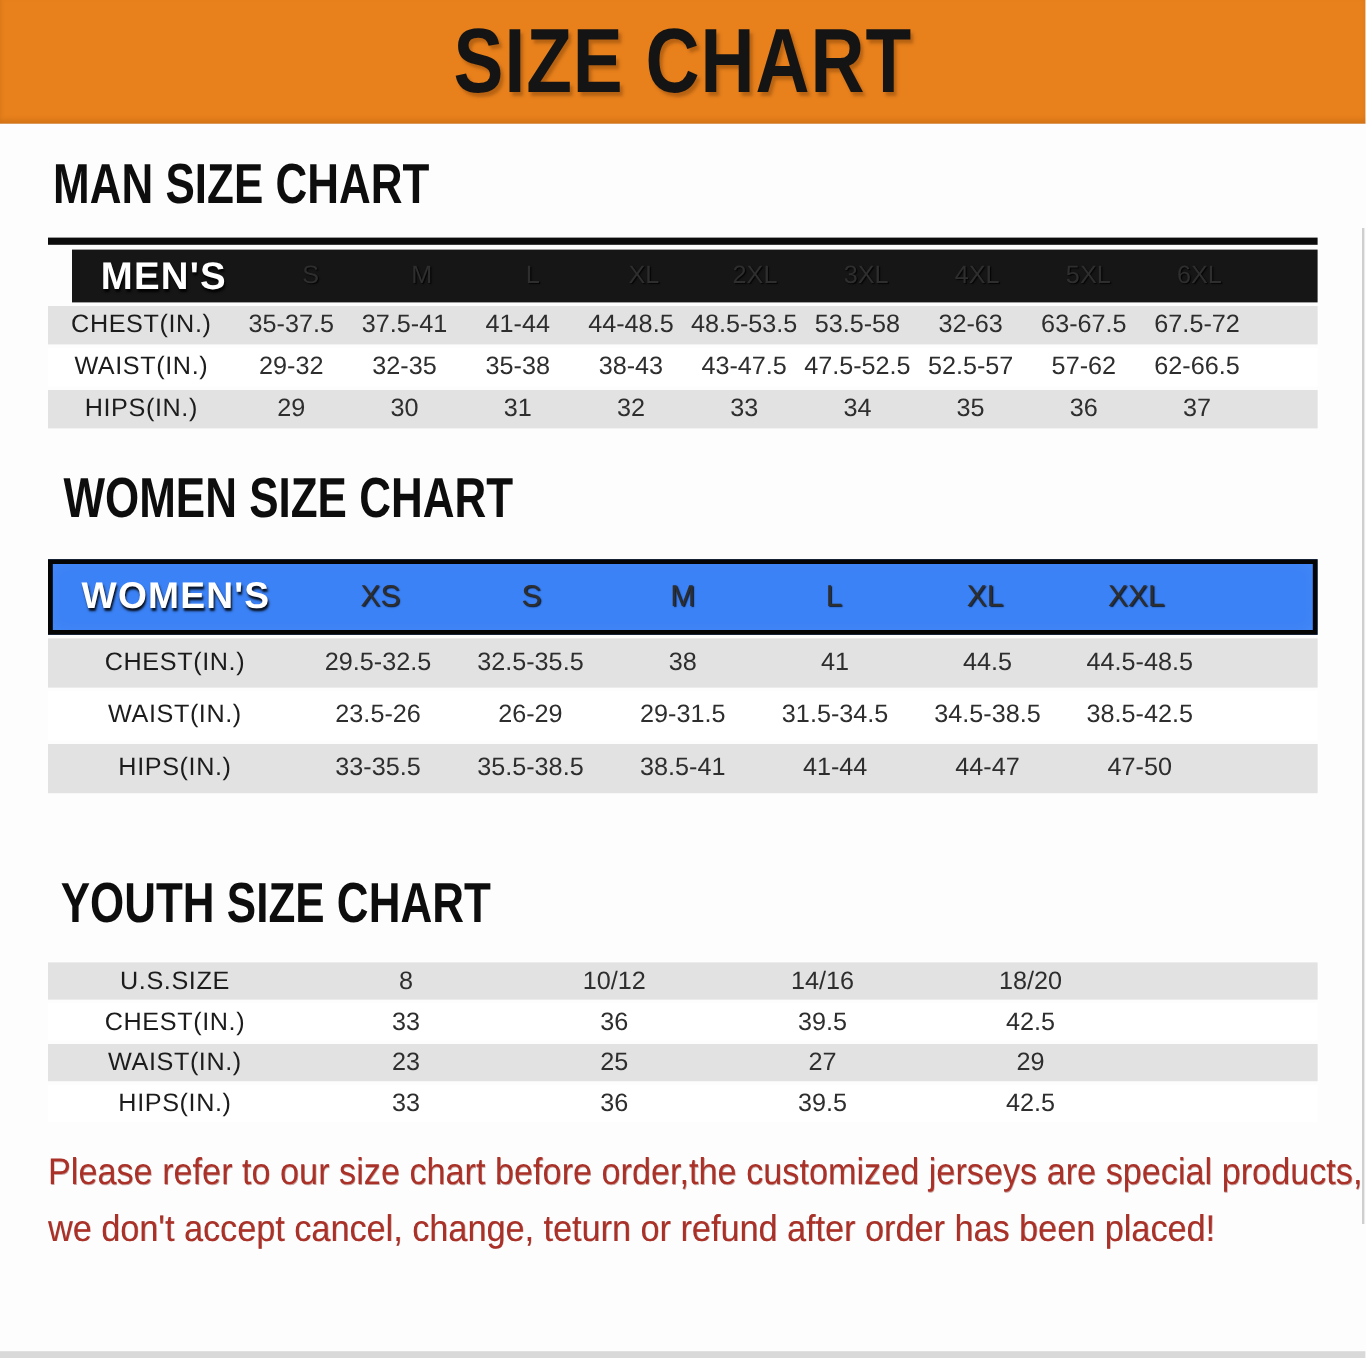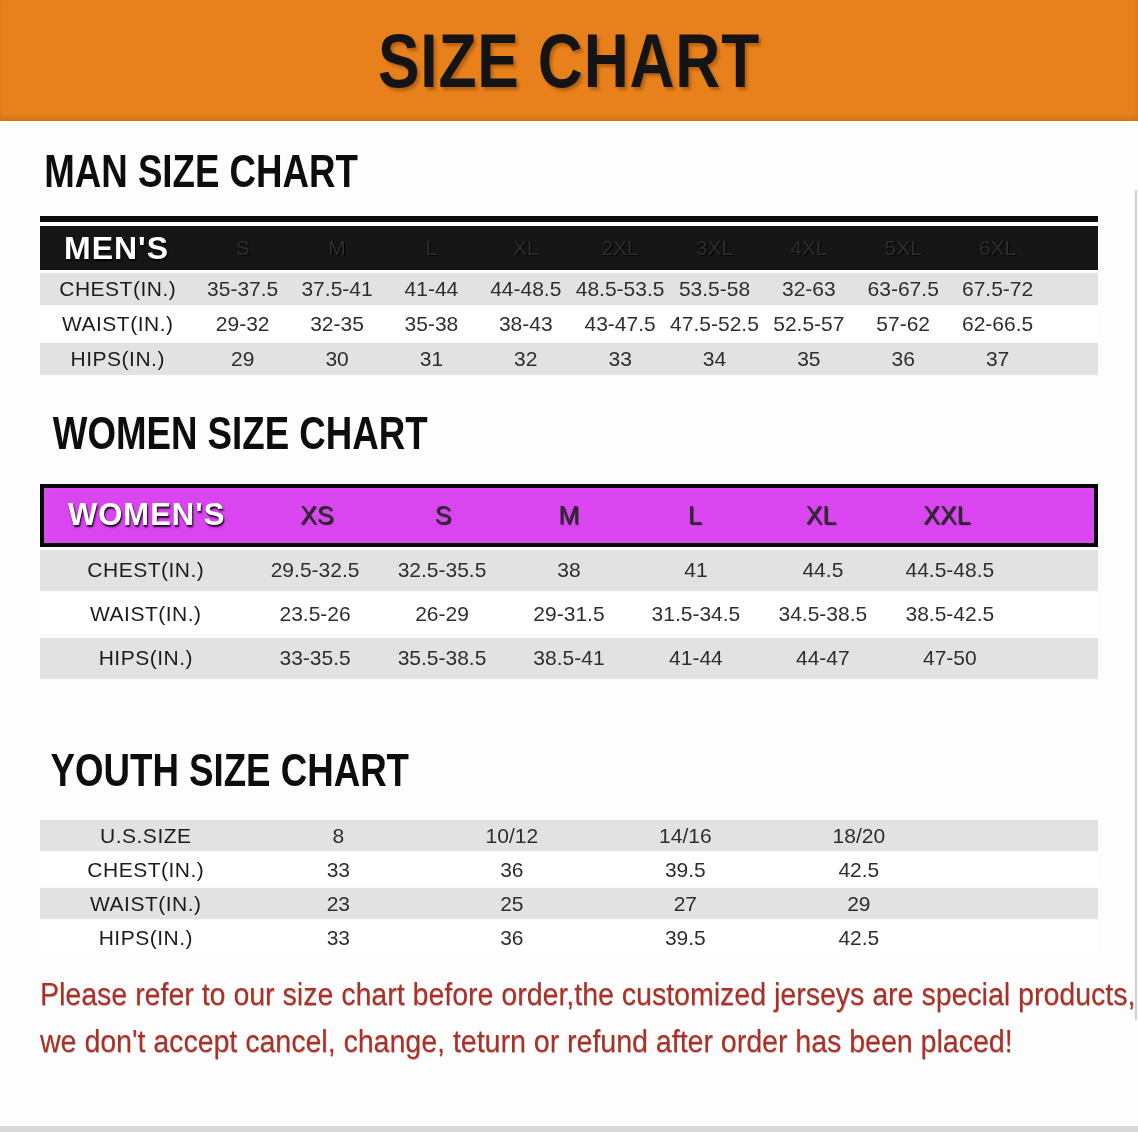--- a/index.html
+++ b/index.html
@@ -6,21 +6,21 @@
   body {
     width:1138px; height:1132px;
     background:#fdfdfd;
     font-family:"Liberation Sans", sans-serif;
     position:relative;
     overflow:hidden;
   }
 
   
   .banner {
-    height:121px;
+    height:103px;
     background:#E8811C;
     display:flex; align-items:center; justify-content:center;
     box-shadow: inset 0 -3px 4px rgba(150,70,0,0.25);
   }
   .banner-title {
     display:inline-block; white-space:nowrap;
     transform:scaleX(0.82);
     font-size:76px; font-weight:800; color:#141414;
     letter-spacing:1px; line-height:1;
     text-shadow:3px 3px 3px rgba(90,40,0,0.35);
@@ -42,23 +42,23 @@
   .tbl { width:1058px; margin:0 auto; }
   .tbl-wrap-men   { margin-top:21px; }
   .tbl-wrap-women { margin-top:26px; }
   .tbl-wrap-youth { margin-top:26px; }
 
   .row { display:flex; align-items:center; }
   .cell { box-sizing:border-box; }
 
   .header-row { color:#f5f5f5; }
   .t0::before { content:""; display:block; height:6px; background:#0c0c0c; margin-bottom:4px; }
-  .t0 .header-row { background:#161616; height:44px; }
+  .t0 .header-row { background:#161616; height:44px;margin-left:20px; }
   .t1 .header-row, .t2 .header-row {
-    background:#d946ef; border:4px solid #050505; height:55px;
+    background:#3b82f6; border:4px solid #050505; height:55px;
     box-shadow: inset 0 0 12px rgba(255,255,255,0.06);
   }
 
   .head-label {
     font-weight:800; font-size:32px; padding-left:24px;
     letter-spacing:1px; color:#ffffff;
     text-shadow:1px 2px 2px rgba(0,0,0,0.9);
     white-space:nowrap;
   }
   .t1 .head-label, .t2 .head-label { font-size:31px; }

